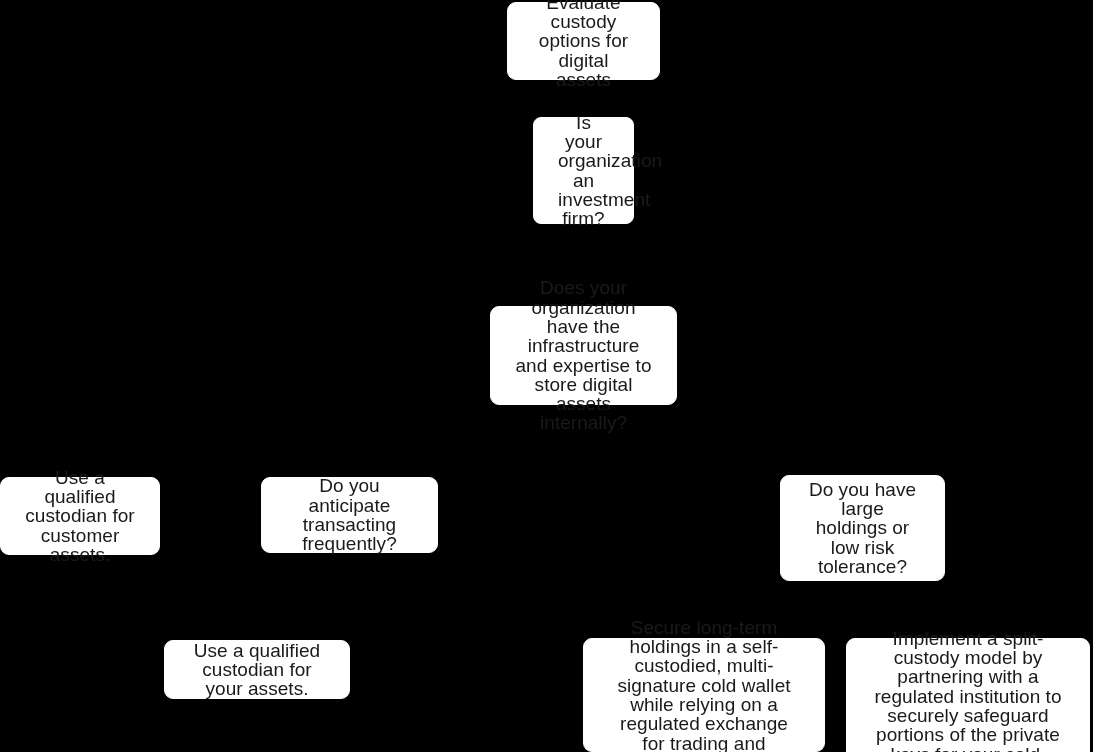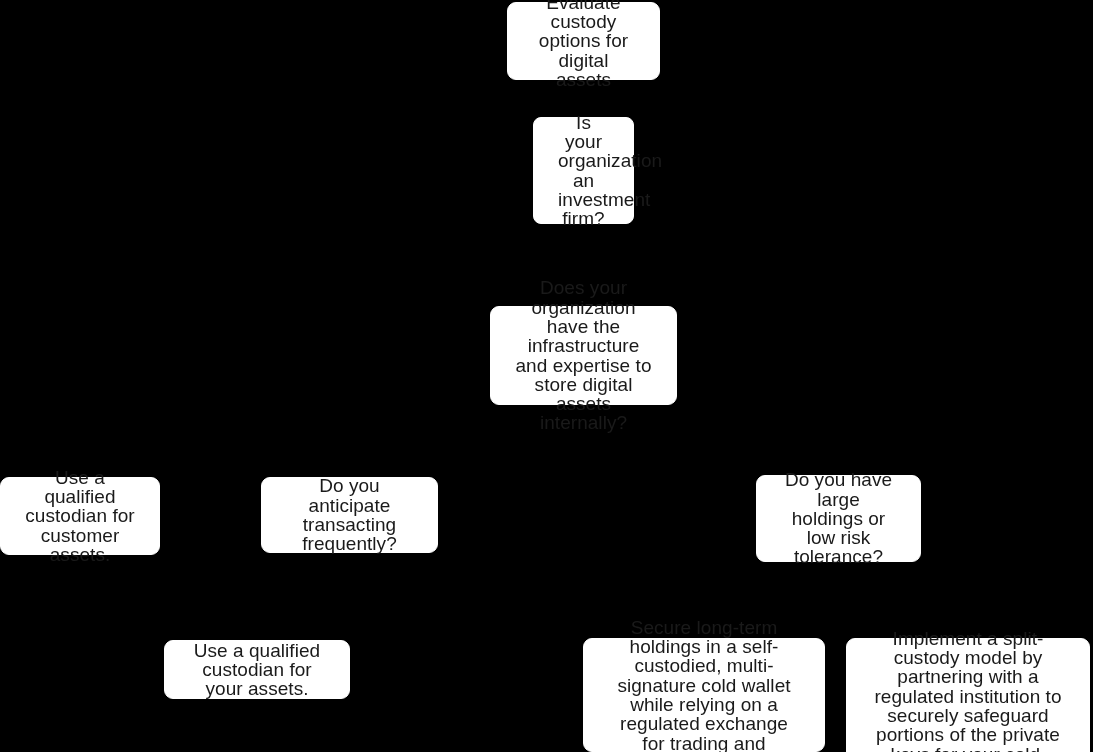--- a/index.html
+++ b/index.html
@@ -48,21 +48,21 @@
     display: block;
     width: 100%;
     white-space: pre-line;
   }
   
   #node-root          { left: 507px;  top: 2px;   width: 153px; height: 78px; }
   #node-invfirm       { left: 533px;  top: 117px; width: 101px; height: 107px; }
   #node-infra         { left: 490px;  top: 262px; width: 187px; height: 99px; margin-top: 44px;  }
   #node-qc-customer   { left: 0px;    top: 477px; width: 160px; height: 78px;  }
   #node-frequent      { left: 261px;  top: 477px; width: 177px; height: 76px;  }
-  #node-largeholdings { left: 756px;  top: 475px; width: 165px; height: 87px;  }
+  #node-largeholdings { left: 780px;  top: 475px; width: 165px; height: 106px;  }
   #node-qc-yours      { left: 164px;  top: 640px; width: 186px; height: 59px;  }
   #node-entrust       { left: 371px;  top: 638px; width: 190px; height: 114px; }
   #node-secure        { left: 583px;  top: 638px; width: 242px; height: 114px; }
   #node-split         { left: 846px;  top: 638px; width: 244px; height: 136px; }
 </style>
 </head>
 <body>
 
 <div id="flowchart-canvas">
 

